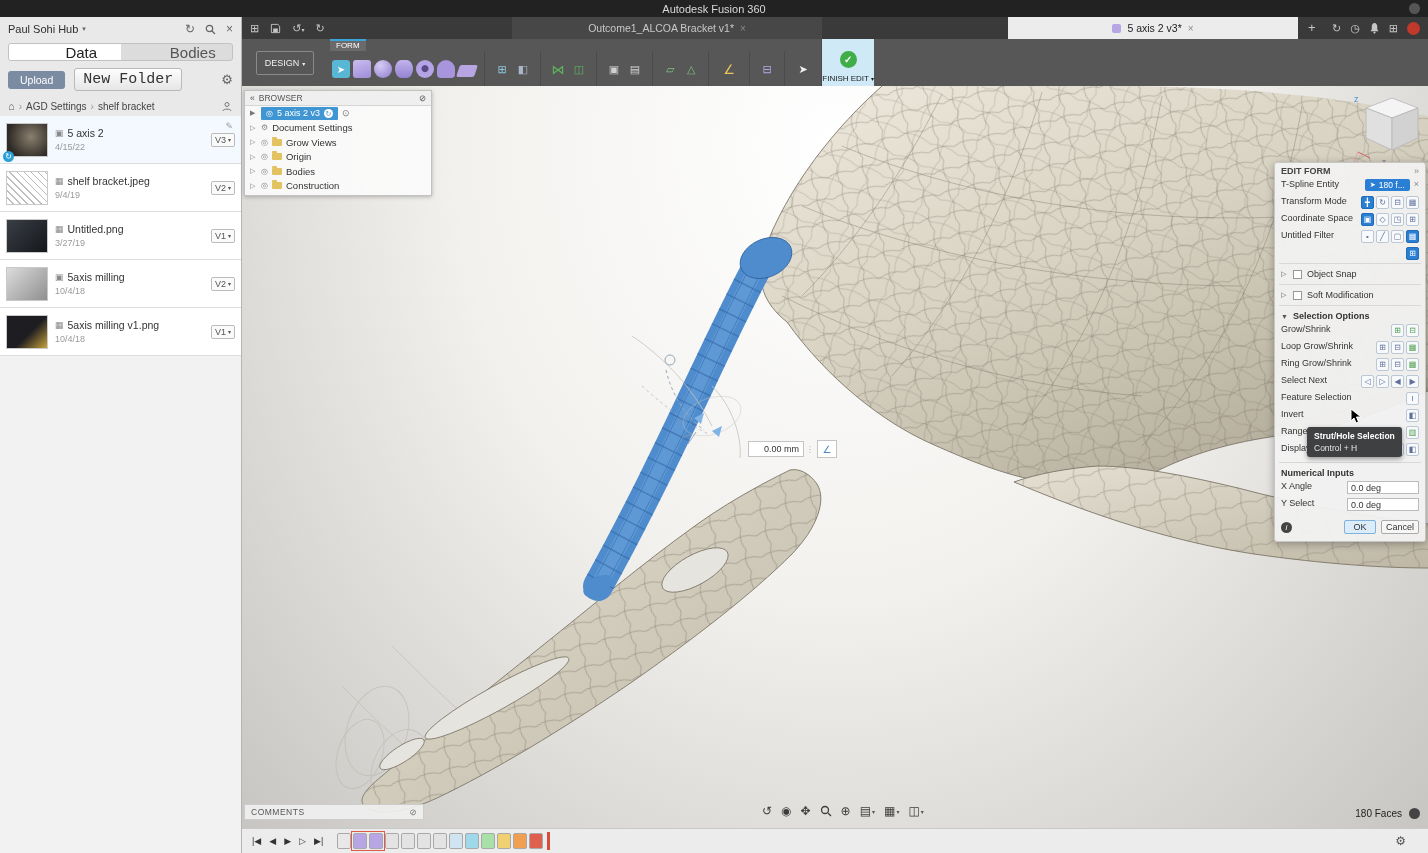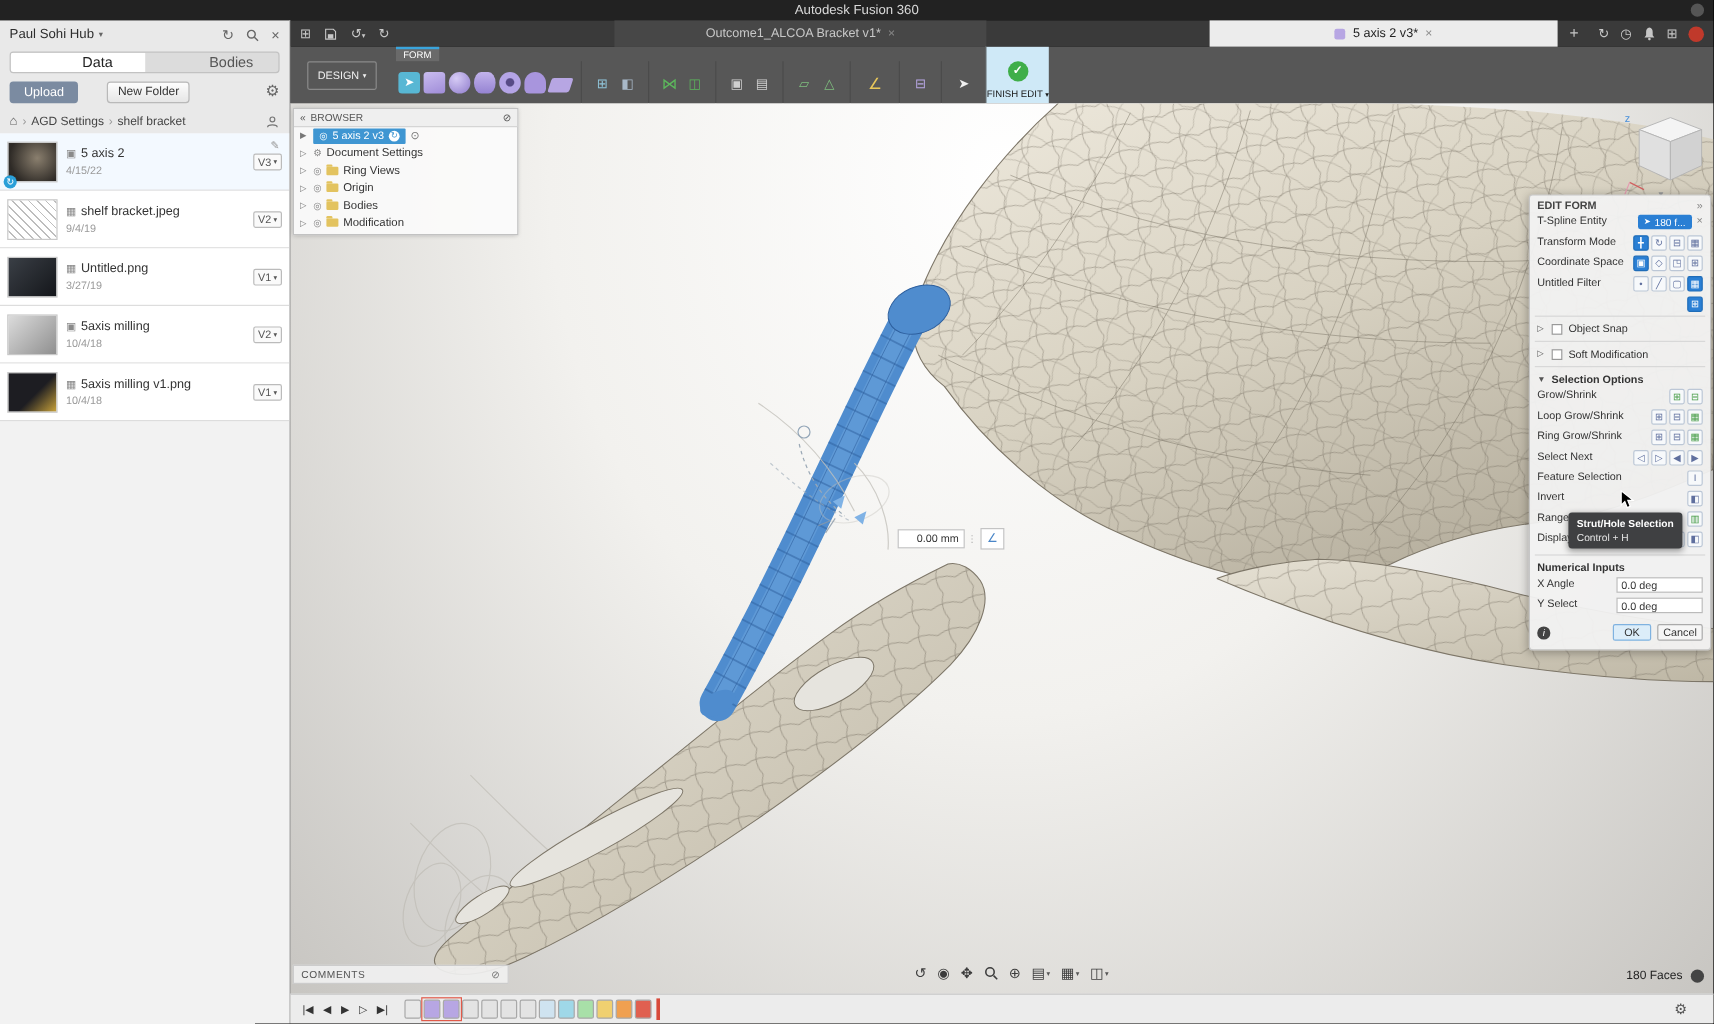--- a/index.html
+++ b/index.html
@@ -13,26 +13,26 @@
     border-radius:50%; background:#555; }
 
   
   #data-panel { position:absolute; left:0; top:17px; width:242px; height:836px;
     background:#e9e9e9; border-right:1px solid #b5b5b5; display:flex; flex-direction:column; }
   .dp-header { height:24px; display:flex; align-items:center; padding:0 8px; gap:4px; }
   .dp-hub { font-size:11px; color:#2e2e2e; display:flex; gap:4px; align-items:center; }
   .dp-hicons { margin-left:auto; display:flex; gap:10px; color:#666; font-size:12px; align-items:center; }
   .dp-tabs { margin:2px 8px; height:18px; display:flex; border:1px solid #c2c2c2; border-radius:3px;
     background:#dcdcdc; overflow:hidden; }
-  .dp-tab { flex:1; display:flex; align-items:center; justify-content:center; font-size:12px; color:#555;padding-left:33px; }
+  .dp-tab { flex:1; display:flex; align-items:center; justify-content:center; font-size:15px; color:#555;padding-left:33px; }
   .dp-tab.active { background:#fff; color:#222; }
-  .dp-actions { margin:5px 8px; display:flex; gap:24px; }
+  .dp-actions { margin:5px 8px; display:flex; gap:9px; align-items:center; }
   .btn-upload { background:#7b8ba1; color:#fff; font-size:10.5px; padding:3px 12px; border-radius:3px; }
   .btn-newfolder { background:linear-gradient(#fdfdfd,#e6e6e6); border:1px solid #b9b9b9; color:#333;
-    font-size:10px; padding:2px 8px; border-radius:3px; }
+    font-size:15px; padding:2px 8px; border-radius:3px;font-family:Liberation Mono, monospace; }
   .dp-gear { margin-left:auto; color:#666; font-size:13px; }
   .dp-breadcrumb { height:20px; display:flex; align-items:center; gap:4px; padding:0 8px;
     font-size:10px; color:#444; }
   .bc-sep { color:#999; }
   .dp-list { flex:1; background:#f2f2f2; overflow:hidden; }
   .dp-item { height:48px; background:#fff; border-bottom:1px solid #ddd; display:flex;
     align-items:center; padding:0 6px; gap:7px; position:relative; }
   .dp-item.selected { background:#f3f9ff; }
   .thumb { width:42px; height:34px; border:1px solid #c9c9c9; flex:none; position:relative; }
   .t1 { background:radial-gradient(circle at 60% 40%, #8a7f6e, #2e2a26 75%); }
@@ -551,39 +551,39 @@
   </div>
   <div class="br-row">
     <span class="br-arrow">▷</span>
     <span class="br-eye">⚙</span>
     <span>Document Settings</span>
   </div>
   <div class="br-row">
     <span class="br-arrow">▷</span>
     <span class="br-eye">◎</span>
     <span class="folder"></span>
-    <span>Ring Views</span>
+    <span>Grow Views</span>
   </div>
   <div class="br-row">
     <span class="br-arrow">▷</span>
     <span class="br-eye">◎</span>
     <span class="folder"></span>
     <span>Origin</span>
   </div>
   <div class="br-row">
     <span class="br-arrow">▷</span>
     <span class="br-eye">◎</span>
     <span class="folder"></span>
     <span>Bodies</span>
   </div>
   <div class="br-row" style="margin-bottom:2px">
     <span class="br-arrow">▷</span>
     <span class="br-eye">◎</span>
     <span class="folder"></span>
-    <span>Modification</span>
+    <span>Construction</span>
   </div>
 </div>
 
 <div id="viewcube">
   <svg width="74" height="80" viewBox="0 0 74 80">
     <text x="2" y="12" font-size="9" fill="#4a90d9">z</text>
     <polygon points="40,8 66,18 40,28 14,18" fill="#f4f4f4" stroke="#b5b5b5" stroke-width="0.8"></polygon>
     <polygon points="14,18 40,28 40,60 14,48" fill="#e0e0e0" stroke="#b5b5b5" stroke-width="0.8"></polygon>
     <polygon points="66,18 40,28 40,60 66,48" fill="#d2d2d2" stroke="#b5b5b5" stroke-width="0.8"></polygon>
     <text x="30" y="74" font-size="8" fill="#999">▾</text>

